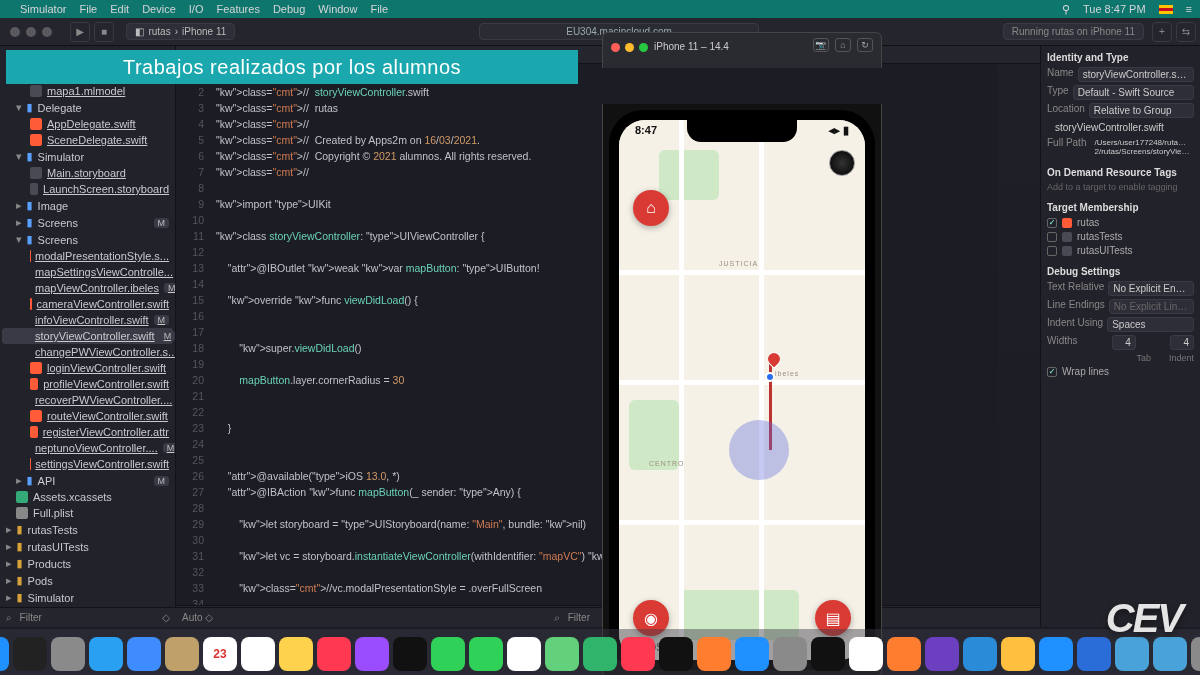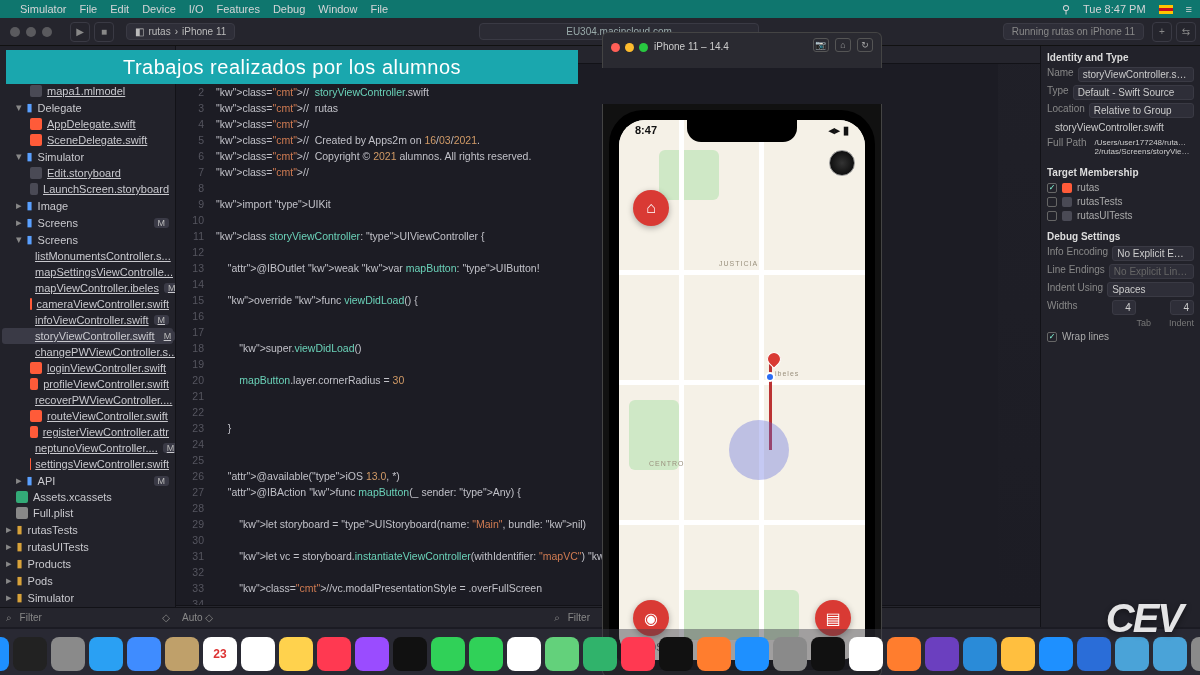--- a/index.html
+++ b/index.html
@@ -161,21 +161,21 @@
         <span class="icon-swift"></span>
         <span>SceneDelegate.swift</span>
       </div>
     <div class="nav-row group indent1">
         <span class="caret">▾</span>
         <span class="icon-folder">▮</span>
         <span>Simulator</span>
       </div>
     <div class="nav-row indent2">
         <span class="icon-sb"></span>
-        <span>Edit.storyboard</span>
+        <span>Main.storyboard</span>
       </div>
     <div class="nav-row indent2">
         <span class="icon-sb"></span>
         <span>LaunchScreen.storyboard</span>
       </div>
     <div class="nav-row group indent1">
         <span class="caret">▸</span>
         <span class="icon-folder">▮</span>
         <span>Image</span>
       </div>
@@ -185,21 +185,21 @@
         <span>Screens</span>
         <span class="badge">M</span>
       </div>
     <div class="nav-row group indent1">
         <span class="caret">▾</span>
         <span class="icon-folder">▮</span>
         <span>Screens</span>
       </div>
     <div class="nav-row indent2">
         <span class="icon-swift"></span>
-        <span>listMonumentsController.s...</span>
+        <span>modalPresentationStyle.s...</span>
       </div>
     <div class="nav-row indent2">
         <span class="icon-swift"></span>
         <span>mapSettingsViewControlle...</span>
       </div>
     <div class="nav-row indent2">
         <span class="icon-swift"></span>
         <span>mapViewController.ibeles</span>
         <span class="badge">M</span>
       </div>
@@ -372,41 +372,45 @@
       <div class="insp-row">
           <label></label>
           <div class="insp-field" style="background:none;border:none;">storyViewController.swift</div>
         </div>
       <div class="insp-row">
           <label>Full Path</label>
           <div class="insp-field" style="background:none;border:none;font-size:8px;white-space:normal;">/Users/user177248/rutasFinal 2/rutas/Screens/storyViewController.swift</div>
         </div>
     </div>
     <div class="insp-section">
+      <div class="insp-title">On Demand Resource Tags</div>
+      <div style="color:#666;font-size:9px">Add to a target to enable tagging</div>
+    </div>
+    <div class="insp-section">
       <div class="insp-title">Target Membership</div>
       <div class="chk">
           <span class="box">✓</span>
           <span class="icon-swift" style="width:10px;height:10px"></span>
           <span>rutas</span>
         </div>
       <div class="chk">
           <span class="box"></span>
           <span class="icon-sb" style="width:10px;height:10px"></span>
           <span>rutasTests</span>
         </div>
       <div class="chk">
           <span class="box"></span>
           <span class="icon-sb" style="width:10px;height:10px"></span>
           <span>rutasUITests</span>
         </div>
     </div>
     <div class="insp-section">
       <div class="insp-title">Debug Settings</div>
       <div class="insp-row">
-          <label>Info Encoding</label>
+          <label>Text Relative</label>
           <div class="insp-field">No Explicit Encoding</div>
         </div>
       <div class="insp-row">
           <label>Line Endings</label>
           <div class="insp-field" style="color:#666">No Explicit Line Endings</div>
         </div>
       <div class="insp-row">
           <label>Indent Using</label>
           <div class="insp-field">Spaces</div>
         </div>

